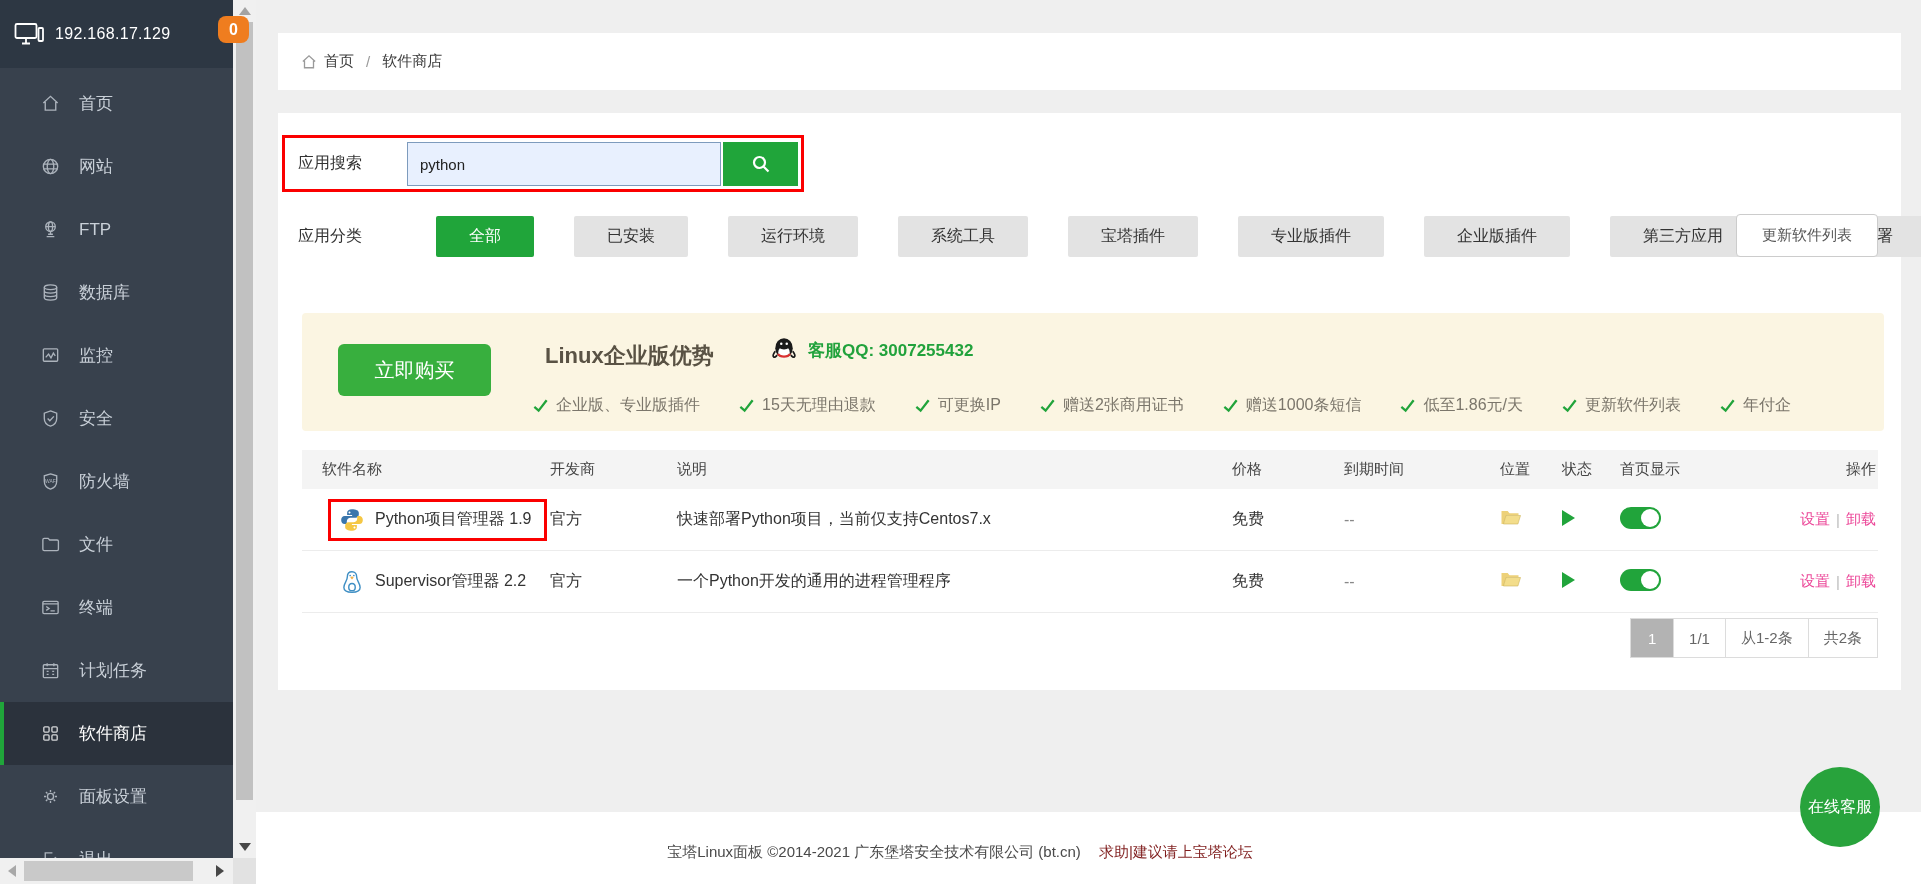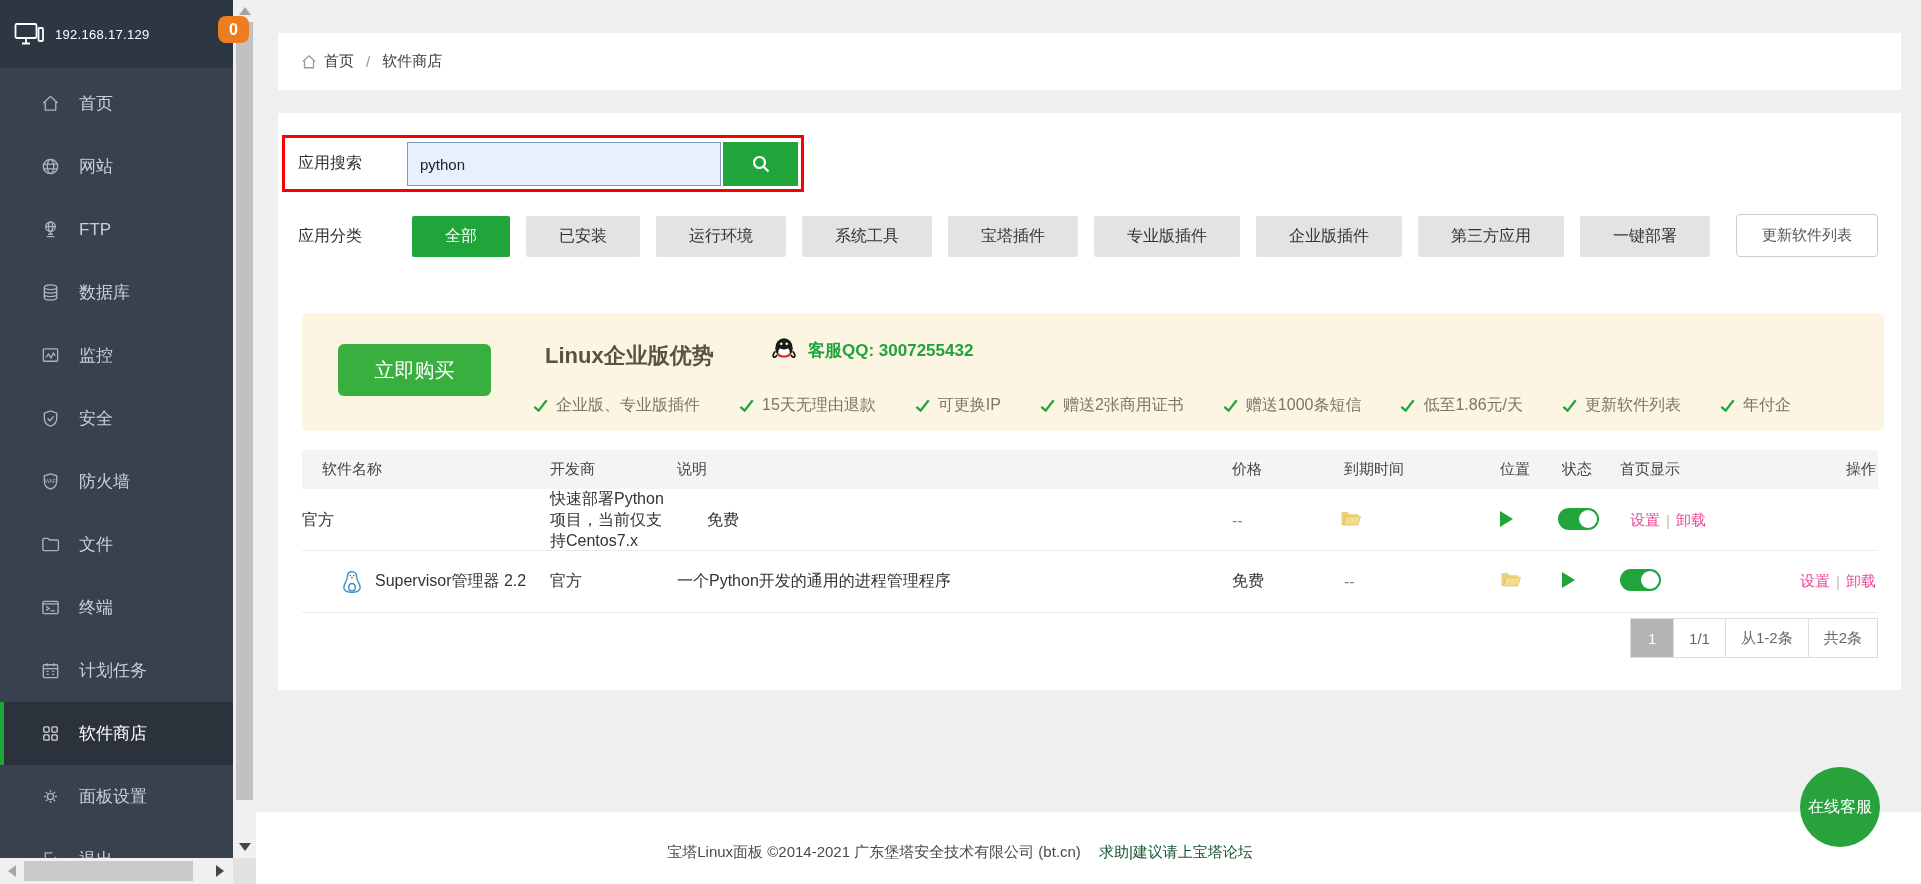--- a/index.html
+++ b/index.html
@@ -2,21 +2,21 @@
 <html><head>
 <meta charset="utf-8">
 <style>
   * { margin:0; padding:0; box-sizing:border-box; }
   body { background:#efefef; font-family:"Liberation Sans","DejaVu Sans",sans-serif; }
   #app { position:relative; width:1921px; height:884px; overflow:hidden; background:#efefef; }
 
   
   .side-header { position:absolute; left:0; top:0; width:233px; height:68px; background:#2d3743;
                  display:flex; align-items:center; padding-left:14px; color:#fff; z-index:2; }
-  .side-header .ip { font-size:13px; margin-left:11px; letter-spacing:.3px; }
+  .side-header .ip { font-size:16px; margin-left:11px; letter-spacing:.3px; }
   .badge { position:absolute; left:218px; top:16px; width:31px; height:27px; background:#ef7d1f;
            border-radius:8px; color:#fff; font-size:16px; font-weight:bold; display:flex;
            align-items:center; justify-content:center; z-index:6; }
   .sidebar { position:absolute; left:0; top:68px; width:233px; height:790px; background:#38414d;
              overflow:hidden; padding-top:4px; }
   .s-item { height:63px; display:flex; align-items:center; padding-left:40px; gap:18px;
             color:#c9d0d8; font-size:17px; cursor:pointer; }
   .s-item svg { width:21px; height:21px; flex:0 0 21px; opacity:.8; }
   .s-item.active { background:#2b323c; color:#fff; border-left:4px solid #20a53a; padding-left:36px; }
 
@@ -30,21 +30,21 @@
   .h-thumb { position:absolute; left:24px; top:3px; width:169px; height:20px; background:#c9c9c9; }
   .tri-left  { left:8px; top:7px; border-top:6px solid transparent; border-bottom:6px solid transparent; border-right:8px solid #a8a8a8; }
   .tri-right { left:216px; top:7px; border-top:6px solid transparent; border-bottom:6px solid transparent; border-left:8px solid #474747; }
   .sb-corner { position:absolute; left:233px; top:0; width:23px; height:26px; background:#e2e2e2; }
 
   
   .content { position:absolute; left:256px; top:0; width:1665px; height:884px; background:#efefef; }
   .footer-band { position:absolute; left:0; top:812px; width:100%; height:72px; background:#fff; }
   .footer-line { position:absolute; left:704px; top:31px; transform:translateX(-50%);
                  white-space:nowrap; font-size:15px; color:#4a4a4a; }
-  .footer-line a { color:#14532d; text-decoration:none; margin-left:18px; }
+  .footer-line a { color:#7f1d1d; text-decoration:none; margin-left:18px; }
 
   .crumb-card { position:absolute; left:22px; top:33px; width:1623px; height:57px; background:#fff;
                 display:flex; align-items:center; padding-left:22px; font-size:15px; color:#3c3c3c; }
   .crumb-card .sep { color:#999; margin:0 12px; }
   .crumb-card svg { width:18px; height:18px; margin-right:6px; }
 
   .main-card { position:absolute; left:22px; top:113px; width:1623px; height:577px; background:#fff; }
 
   
   .search-label { position:absolute; left:20px; top:40px; font-size:16px; color:#333; }
@@ -54,21 +54,21 @@
   .search-btn { position:absolute; left:445px; top:29px; width:75px; height:44px; background:#20a53a;
                 border:none; display:flex; align-items:center; justify-content:center; cursor:pointer; }
   .redbox { border:3px solid #fb0000; position:absolute; pointer-events:none; z-index:3; }
   .search-redbox { left:4px; top:22px; width:522px; height:57px; }
 
   
   .cat-label { position:absolute; left:20px; top:113px; font-size:16px; color:#333; }
   .cat-row { position:absolute; left:134px; top:103px; height:41px; display:flex; gap:16px; }
   .cat-btn { height:41px; padding:0 33px; font-size:16px; background:#e3e3e3; color:#333; border:none;
              border-radius:2px; display:flex; align-items:center; cursor:pointer; white-space:nowrap;
-             font-family:inherit; }
+             font-family:inherit;margin-left:24px; }
   .cat-btn.active { background:#20a53a; color:#fff; }
   .update-btn { position:absolute; right:23px; top:101px; height:43px; padding:0 25px; background:#fff;
                 border:1px solid #ccc; border-radius:4px; font-size:15px; color:#555; cursor:pointer;
                 font-family:inherit; }
 
   
   .banner { position:absolute; left:24px; top:200px; width:1582px; height:118px; background:#fbf5e2;
             border-radius:4px; overflow:hidden; }
   .buy-btn { position:absolute; left:36px; top:31px; width:153px; height:52px; background:#38af3e;
              border:none; border-radius:6px; color:#fff; font-size:20px; cursor:pointer; font-family:inherit; }
@@ -358,20 +358,29 @@
           <span>说明</span>
           <span class="c-pad30">价格</span>
           <span class="c-pad30">到期时间</span>
           <span class="c-pad26">位置</span>
           <span class="c-pad26">状态</span>
           <span class="c-pad22">首页显示</span>
           <span class="c-action">操作</span>
         </div>
 
         <div class="t-row">
+          <span class="c-name">
+            <span class="name-redbox">
+              <svg class="app-icon" viewBox="0 0 24 24">
+                <path fill="#3a76ac" d="M11.9 2c-2.6 0-4.4 1.1-4.4 3.2v2.1h4.6v.9H5.3C3.1 8.2 2 9.9 2 12s1.1 3.8 3.3 3.8h1.9v-2.6c0-1.9 1.6-3.3 3.5-3.3h4.7c1.6 0 2.9-1.3 2.9-2.9V5.2C18.3 3.1 15.6 2 11.9 2zM9.7 4.1c.5 0 .9.4.9.9s-.4.9-.9.9-.9-.4-.9-.9.4-.9.9-.9z"></path>
+                <path fill="#f5c744" d="M12.1 22c2.6 0 4.4-1.1 4.4-3.2v-2.1h-4.6v-.9h6.8c2.2 0 3.3-1.7 3.3-3.8s-1.1-3.8-3.3-3.8h-1.9v2.6c0 1.9-1.6 3.3-3.5 3.3H8.6c-1.6 0-2.9 1.3-2.9 2.9v1.8C5.7 20.9 8.4 22 12.1 22zM14.3 19.9c-.5 0-.9-.4-.9-.9s.4-.9.9-.9.9.4.9.9-.4.9-.9.9z"></path>
+              </svg>
+              <span>Python项目管理器 1.9</span>
+            </span>
+          </span>
           <span>官方</span>
           <span>快速部署Python项目，当前仅支持Centos7.x</span>
           <span class="c-pad30">免费</span>
           <span class="c-pad30 muted">--</span>
           <span class="c-pad26">
             <svg class="folder-ico" viewBox="0 0 22 18">
               <path fill="#edd179" d="M1.5 2.5h6.2l1.8 2.2h9v2H6.3L3.6 15.5H1.5z"></path>
               <path fill="#f3dd8b" stroke="#cdb35a" stroke-width=".6" d="M6 7h14.5l-2.6 8.5H3.4z"></path>
             </svg>
           </span>

